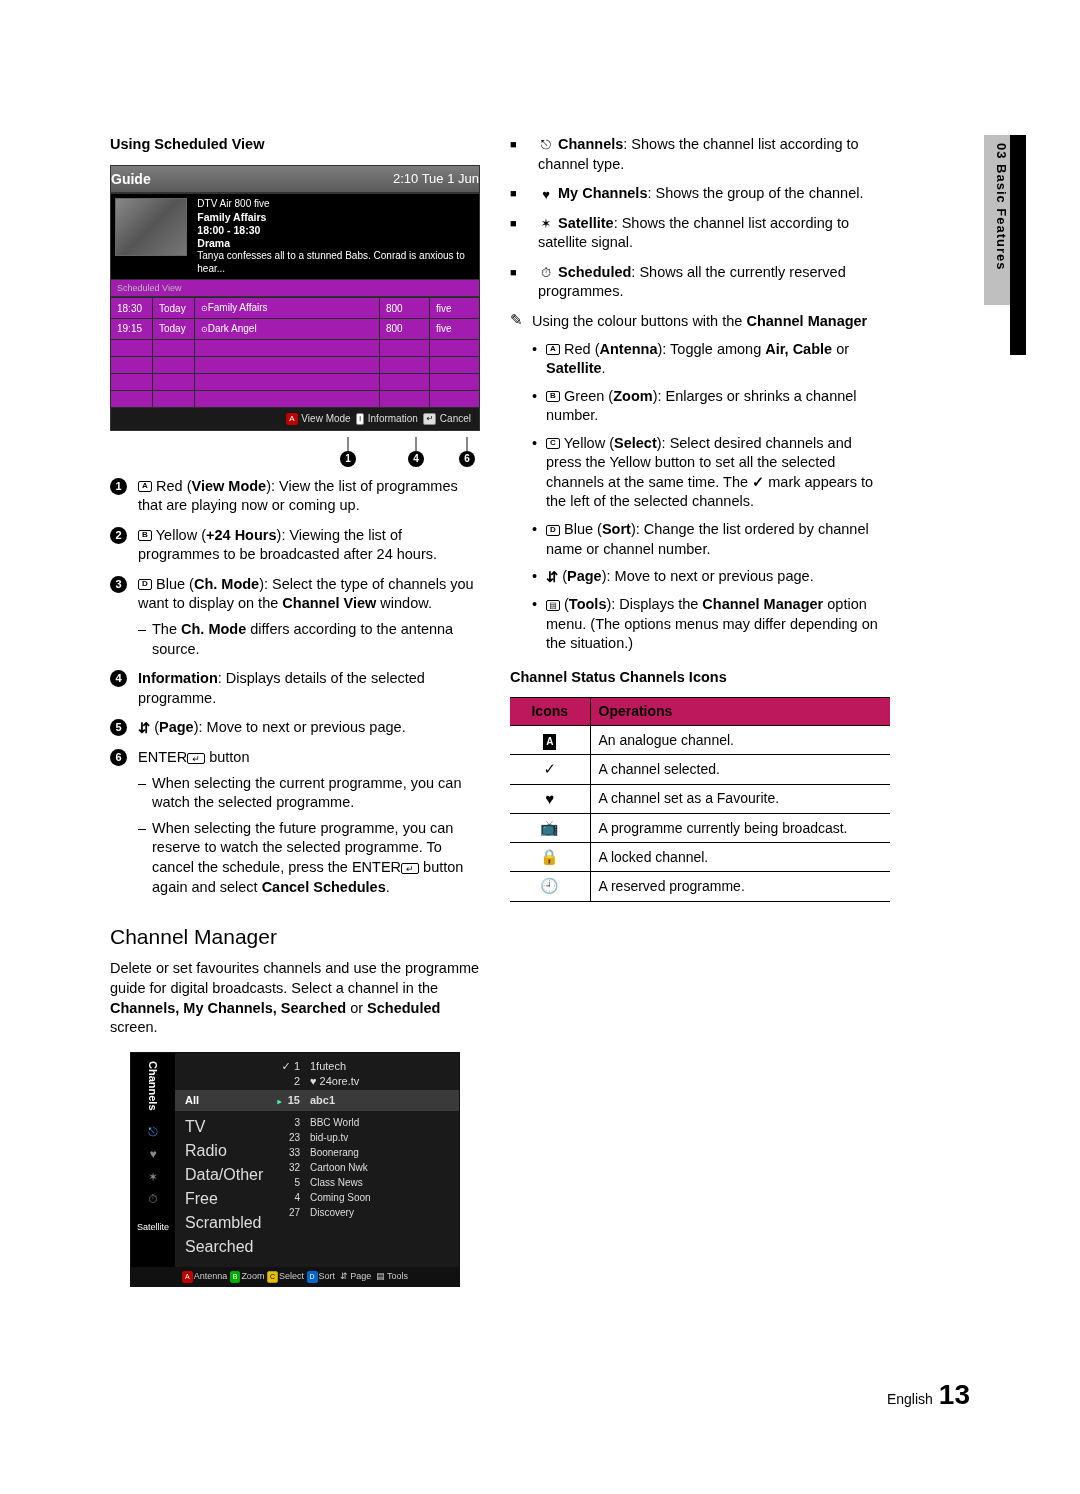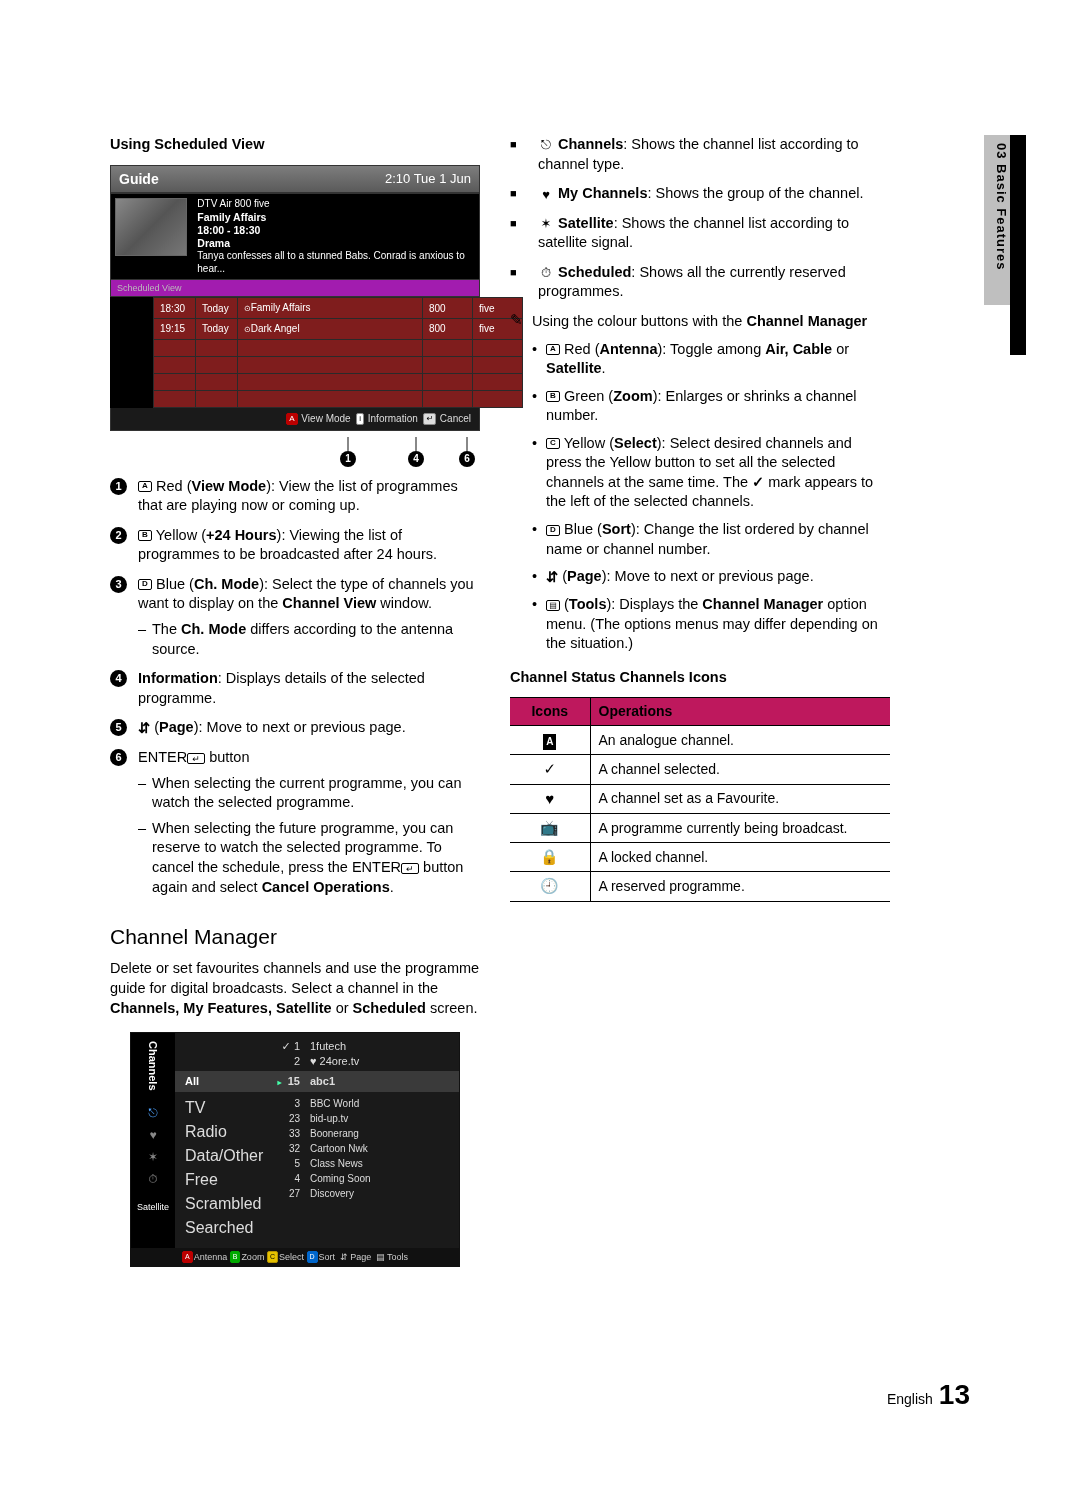--- a/index.html
+++ b/index.html
@@ -32,28 +32,28 @@
   }
   .black-stub { position:absolute; right:54px; top:135px; width:16px; height:220px; background:#000; }
   .columns { display: flex; gap: 30px; }
   .col { flex: 1 1 0; min-width: 0; }
   .col-left { max-width: 370px; }
   .col-right { max-width: 380px; }
   .sub-head { font-weight: bold; font-size: 14.5px; margin-bottom: 10px; }
 
   
   .guide-panel { width: 100%; font-size: 10px; color:#fff; background:#000; margin-bottom:6px;}
-  .guide-titlebar { background: linear-gradient(#7d7d7d,#5a5a5a); padding:4px 8px; display:flex; justify-content:space-between; font-size:13px; color:#fff; border:1px solid #333;}
+  .guide-titlebar { background: linear-gradient(#7d7d7d,#5a5a5a); padding:4px 0; display:flex; justify-content:space-between; font-size:13px; color:#fff; border:1px solid #333;}
   .guide-titlebar .title{ font-weight:bold; font-size:14px;}
   .guide-body { display:flex; background:#000; border:1px solid #333;}
   .guide-thumb { width:78px; height:58px; background:linear-gradient(135deg,#888,#555,#777); margin:4px; border:1px solid #666;}
   .guide-meta { padding:4px 6px; font-size:10px; line-height:1.25;}
   .guide-meta .b{ font-weight:bold; font-size:10.5px;}
   .sched-label{ background:#a21caf; color:#bbb; font-size:9px; padding:2px 6px; border:1px solid #333; border-top:none;}
-  .guide-table{ width:100%; border-collapse:collapse; background:#7f1d1d; color:#fff; font-size:10px; table-layout:fixed;margin-left:43px;}
+  .guide-table{ width:100%; border-collapse:collapse; background:#a21caf; color:#fff; font-size:10px; table-layout:fixed;}
   .guide-table td{ border:1px solid #2a2a2a; padding:3px 6px; height:17px; white-space:nowrap; overflow:hidden;}
   .guide-bottom{ background:#1a1a1a; text-align:right; padding:4px 8px; font-size:10px; color:#ddd; border:1px solid #333; border-top:none;}
   .btn-tag{ display:inline-block; border:1px solid #888; border-radius:2px; background:#ddd; color:#000; font-size:8px; padding:0 2px; margin-right:1px; line-height:10px; vertical-align:middle;}
   .btn-tag.r{ background:#b00; color:#fff; border-color:#b00;}
   .btn-tag.y{ background:#e5c100; color:#000; border-color:#b59400;}
   .btn-tag.g{ background:#0a0; color:#fff; border-color:#0a0;}
   .btn-tag.b{ background:#06c; color:#fff; border-color:#06c;}
   .pointers{ display:flex; justify-content:flex-start; padding-left:180px; gap:0; color:#fff; font-size:10px; margin-bottom:8px;}
   .pointer{ display:flex; flex-direction:column; align-items:center;}
   .pointer .line{ width:2px; height:14px; background:#888;}
@@ -232,26 +232,26 @@
     <ul class="numlist" id="left-items">
         <li data-num="1"><span class="inline-pad a"></span> Red (<b>View Mode</b>): View the list of programmes that are playing now or coming up.</li>
         <li data-num="2"><span class="inline-pad b-b"></span> Yellow (<b>+24 Hours</b>): Viewing the list of programmes to be broadcasted after 24 hours.</li>
         <li data-num="3"><span class="inline-pad d"></span> Blue (<b>Ch. Mode</b>): Select the type of channels you want to display on the <b>Channel View</b> window.<ul class="sublist">
             <li>The <b>Ch. Mode</b> differs according to the antenna source.</li>
           </ul></li>
         <li data-num="4"><b>Information</b>: Displays details of the selected programme.</li>
         <li data-num="5"><span class="inline-updown"></span> (<b>Page</b>): Move to next or previous page.</li>
         <li data-num="6">ENTER<span class="inline-pad enter"></span> button<ul class="sublist">
             <li>When selecting the current programme, you can watch the selected programme.</li>
-            <li>When selecting the future programme, you can reserve to watch the selected programme. To cancel the schedule, press the ENTER<span class="inline-pad enter"></span> button again and select <b>Cancel Operations</b>.</li>
+            <li>When selecting the future programme, you can reserve to watch the selected programme. To cancel the schedule, press the ENTER<span class="inline-pad enter"></span> button again and select <b>Cancel Schedules</b>.</li>
           </ul></li>
       </ul>
 
     <h2 class="section">Channel Manager</h2>
-    <p id="cm-intro">Delete or set favourites channels and use the programme guide for digital broadcasts. Select a channel in the <b>Channels, My Features, Satellite</b> or <b>Scheduled</b> screen.</p>
+    <p id="cm-intro">Delete or set favourites channels and use the programme guide for digital broadcasts. Select a channel in the <b>Channels, My Channels, Searched</b> or <b>Scheduled</b> screen.</p>
 
     <div class="cm-panel">
       <div class="cm-top">
         <div class="cm-sidebar">
           <div class="cm-vlabel">Channels</div>
           <div class="cm-sideicons">
             <span class="active">⎋</span>
               <span>♥</span>
               <span>✶</span>
               <span>⏱</span>

